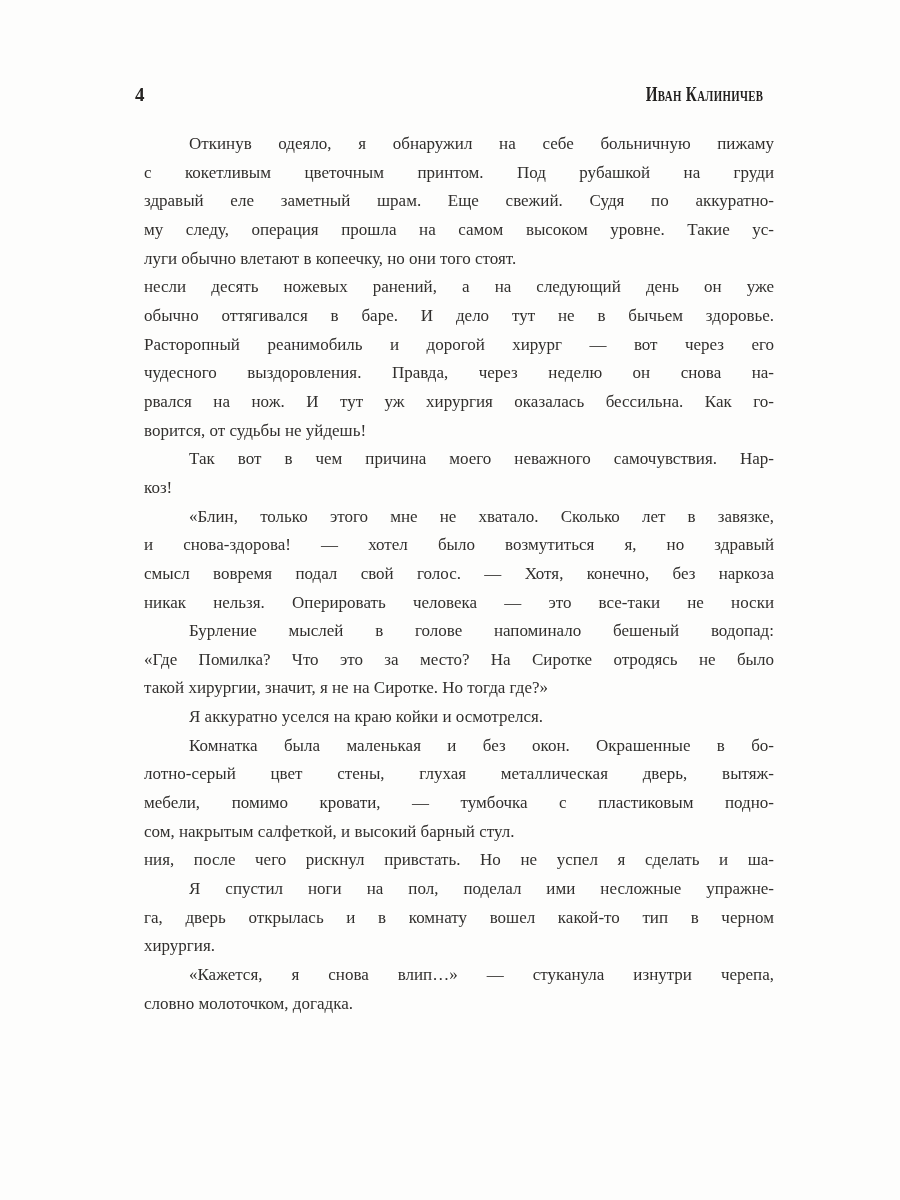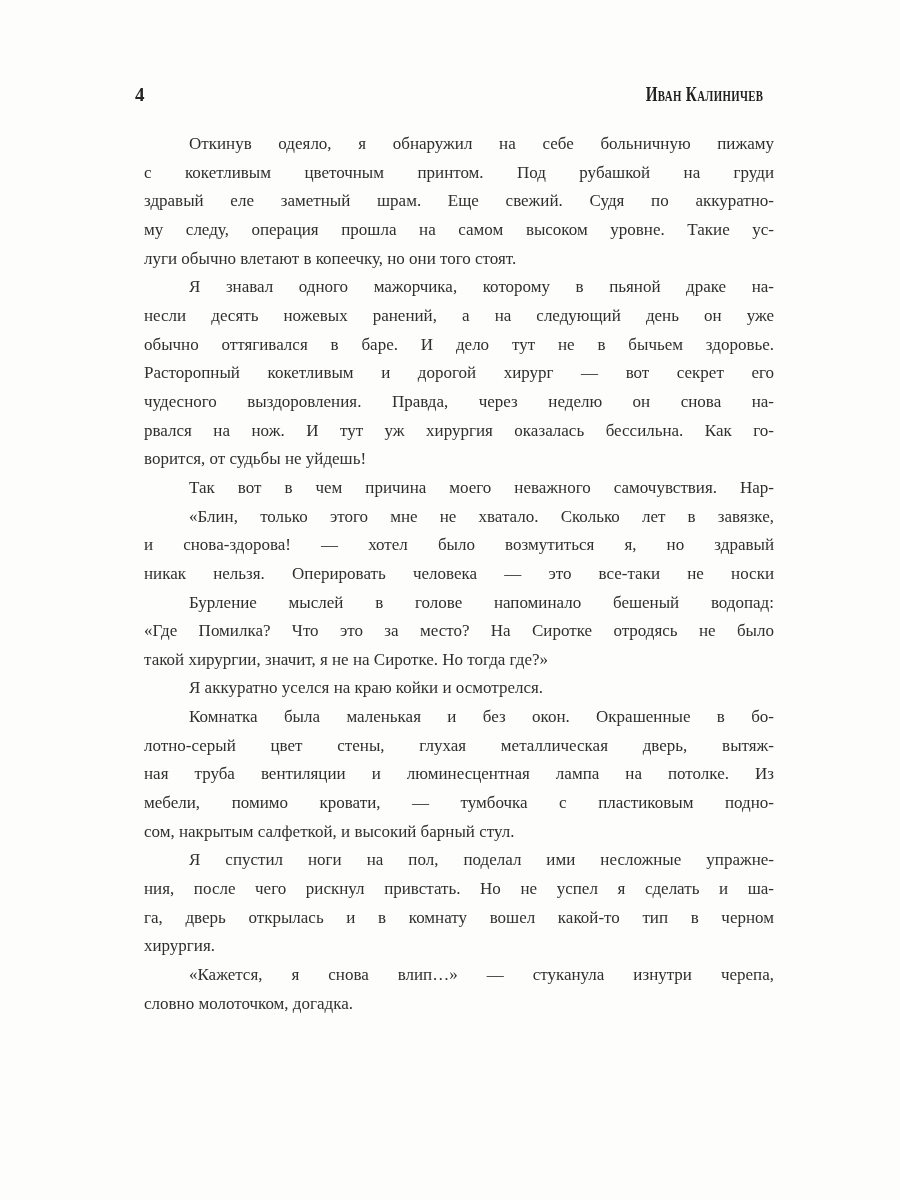--- a/index.html
+++ b/index.html
@@ -72,60 +72,60 @@
 
     <div class="paragraph">
       <div class="line first">Откинув одеяло, я обнаружил на себе больничную пижаму</div>
       <div class="line">с кокетливым цветочным принтом. Под рубашкой на груди</div>
       <div class="line">здравый еле заметный шрам. Еще свежий. Судя по аккуратно-</div>
       <div class="line">му следу, операция прошла на самом высоком уровне. Такие ус-</div>
       <div class="line last">луги обычно влетают в копеечку, но они того стоят.</div>
     </div>
 
     <div class="paragraph">
-      <div class="line first">Я знавал одного мажорчика, которому в пьяной драке на-</div>
       <div class="line">несли десять ножевых ранений, а на следующий день он уже</div>
       <div class="line">обычно оттягивался в баре. И дело тут не в бычьем здоровье.</div>
-      <div class="line">Расторопный кокетливым и дорогой хирург — вот секрет его</div>
+      <div class="line">Расторопный реанимобиль и дорогой хирург — вот через его</div>
       <div class="line">чудесного выздоровления. Правда, через неделю он снова на-</div>
       <div class="line">рвался на нож. И тут уж хирургия оказалась бессильна. Как го-</div>
       <div class="line last">ворится, от судьбы не уйдешь!</div>
     </div>
 
     <div class="paragraph">
       <div class="line first">Так вот в чем причина моего неважного самочувствия. Нар-</div>
+      <div class="line last">коз!</div>
     </div>
 
     <div class="paragraph">
       <div class="line first">«Блин, только этого мне не хватало. Сколько лет в завязке,</div>
       <div class="line">и снова-здорова! — хотел было возмутиться я, но здравый</div>
+      <div class="line">смысл вовремя подал свой голос. — Хотя, конечно, без наркоза</div>
       <div class="line">никак нельзя. Оперировать человека — это все-таки не носки</div>
     </div>
 
     <div class="paragraph">
       <div class="line first">Бурление мыслей в голове напоминало бешеный водопад:</div>
       <div class="line">«Где Помилка? Что это за место? На Сиротке отродясь не было</div>
       <div class="line last">такой хирургии, значит, я не на Сиротке. Но тогда где?»</div>
     </div>
 
     <div class="paragraph">
       <div class="line first last">Я аккуратно уселся на краю койки и осмотрелся.</div>
     </div>
 
     <div class="paragraph">
       <div class="line first">Комнатка была маленькая и без окон. Окрашенные в бо-</div>
       <div class="line">лотно-серый цвет стены, глухая металлическая дверь, вытяж-</div>
-      <div class="line">ная труба вентиляции и люминесцентная лампа на потолке. Из</div>
       <div class="line">мебели, помимо кровати, — тумбочка с пластиковым подно-</div>
       <div class="line last">сом, накрытым салфеткой, и высокий барный стул.</div>
     </div>
 
     <div class="paragraph">
+      <div class="line">ния, после чего рискнул привстать. Но не успел я сделать и ша-</div>
       <div class="line first">Я спустил ноги на пол, поделал ими несложные упражне-</div>
-      <div class="line">ния, после чего рискнул привстать. Но не успел я сделать и ша-</div>
       <div class="line">га, дверь открылась и в комнату вошел какой-то тип в черном</div>
       <div class="line last">хирургия.</div>
     </div>
 
     <div class="paragraph">
       <div class="line first">«Кажется, я снова влип…» — стуканула изнутри черепа,</div>
       <div class="line last">словно молоточком, догадка.</div>
     </div>
 
   </div>

